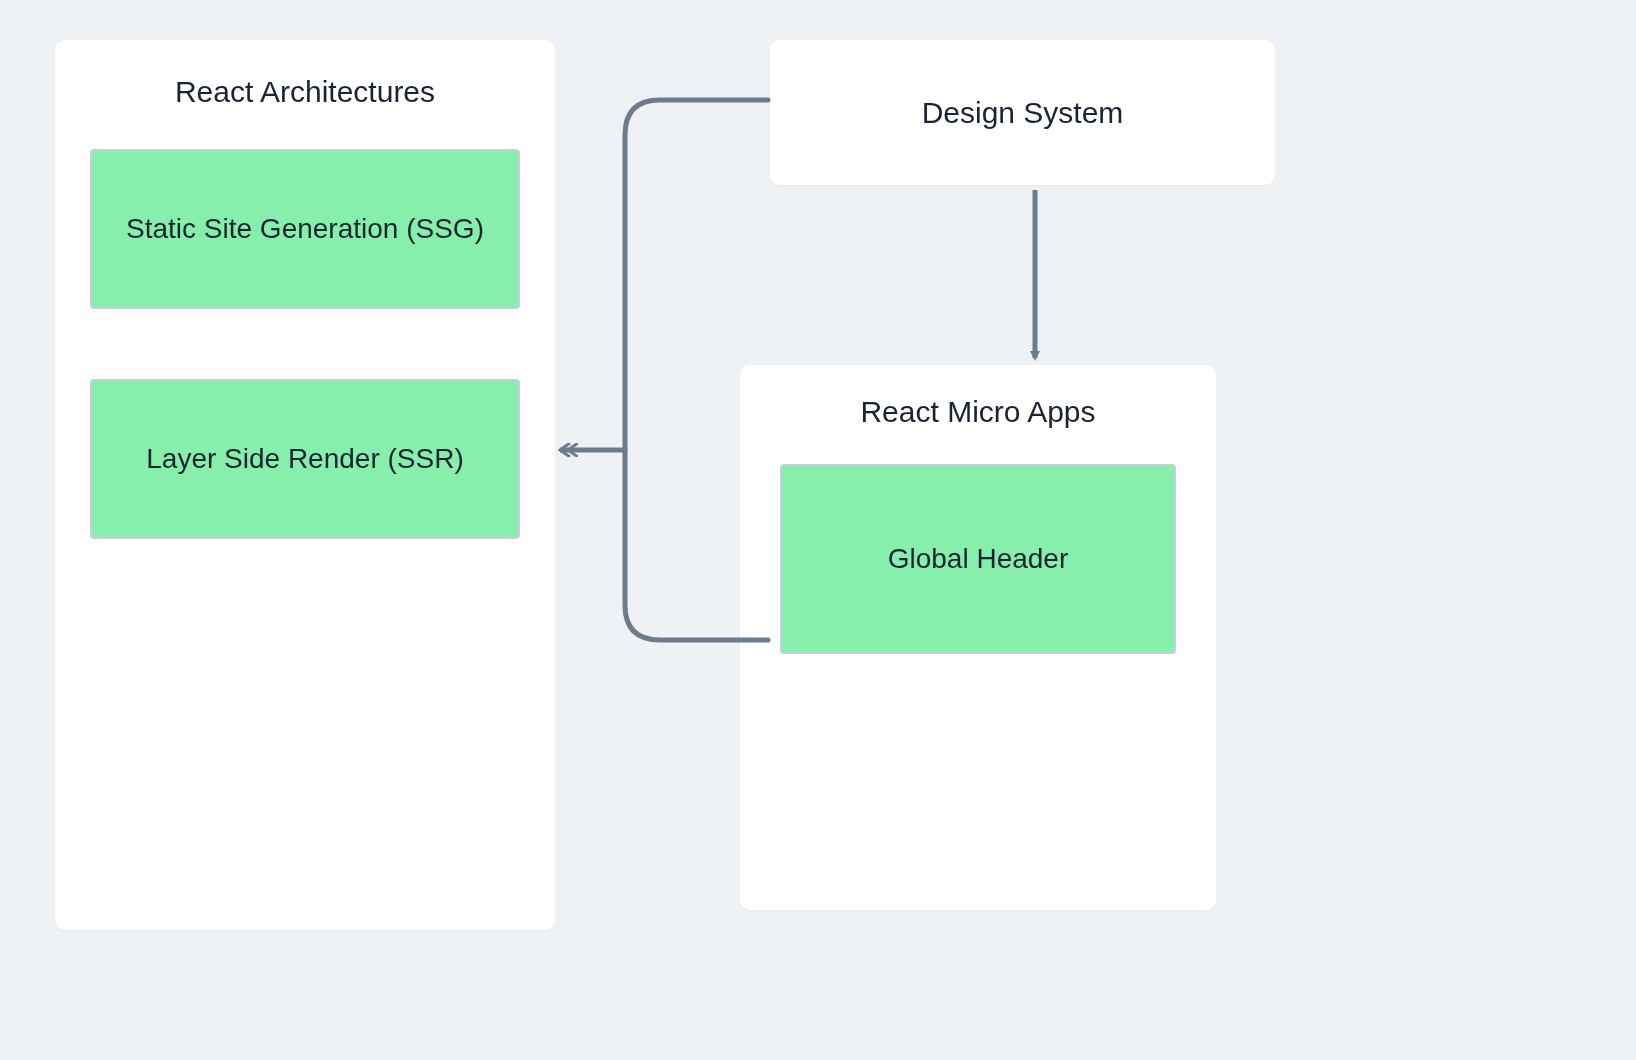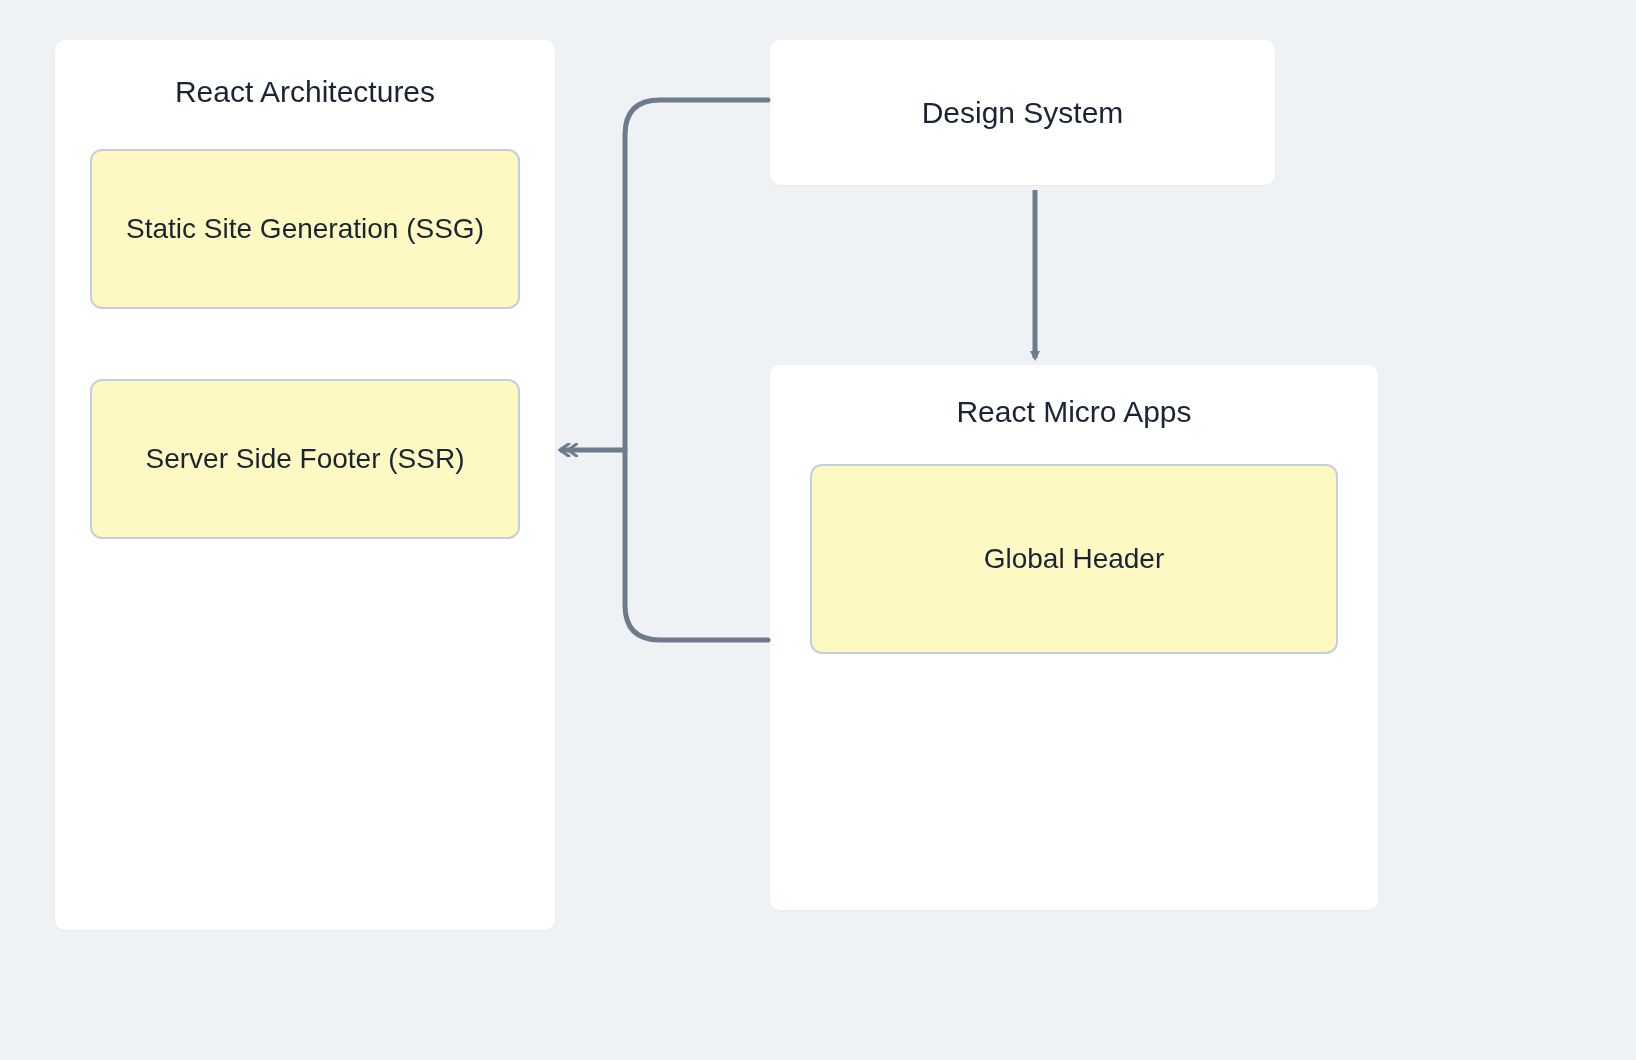--- a/index.html
+++ b/index.html
@@ -20,23 +20,23 @@
     border-radius: 10px;
     box-shadow: 0 1px 2px rgba(0,0,0,0.04);
   }
   .panel-title {
     text-align: center;
     font-size: 30px;
     font-weight: 400;
     color: #1a2433;
   }
   .node {
-    background: #fef9c3;
+    background: #86efac;
     border: 2px solid #c6ced9;
-    border-radius: 12px;
+    border-radius: 4px;
     display: flex;
     align-items: center;
     justify-content: center;
     text-align: center;
     font-size: 28px;
     font-weight: 400;
     color: #1a2433;
     padding: 10px 20px;
   }
   
@@ -56,22 +56,22 @@
   #design-system-panel {
     left: 770px; top: 40px;
     width: 505px; height: 145px;
   }
   #design-system-panel .panel-title {
     line-height: 145px;
     margin: 0;
   }
   
   #micro-apps-panel {
-    left: 770px; top: 365px;
-    width: 608px; height: 545px;
+    left: 740px; top: 365px;
+    width: 476px; height: 545px;
     padding: 25px 40px;
   }
   #micro-apps-panel .panel-title { margin: 5px 0 35px; }
   #micro-apps-panel .row {
     display: flex;
     gap: 38px;
     margin-bottom: 60px;
     align-items: center;
   }
   #micro-apps-panel .row .node {
@@ -89,21 +89,21 @@
     width: 1636px; height: 1060px;
     pointer-events: none;
   }
 </style>
 </head>
 <body>
 
 <div id="react-arch-panel" class="panel">
   <div class="panel-title">React Architectures</div>
   <div class="node">Static Site Generation (SSG)</div>
-  <div class="node">Server Side Footer  (SSR)</div>
+  <div class="node">Layer Side Render  (SSR)</div>
 </div>
 
 <div id="design-system-panel" class="panel">
   <div class="panel-title">Design System</div>
 </div>
 
 <div id="micro-apps-panel" class="panel">
   <div class="panel-title">React Micro Apps</div>
   <div class="row">
     <div class="node">Global Header</div>

